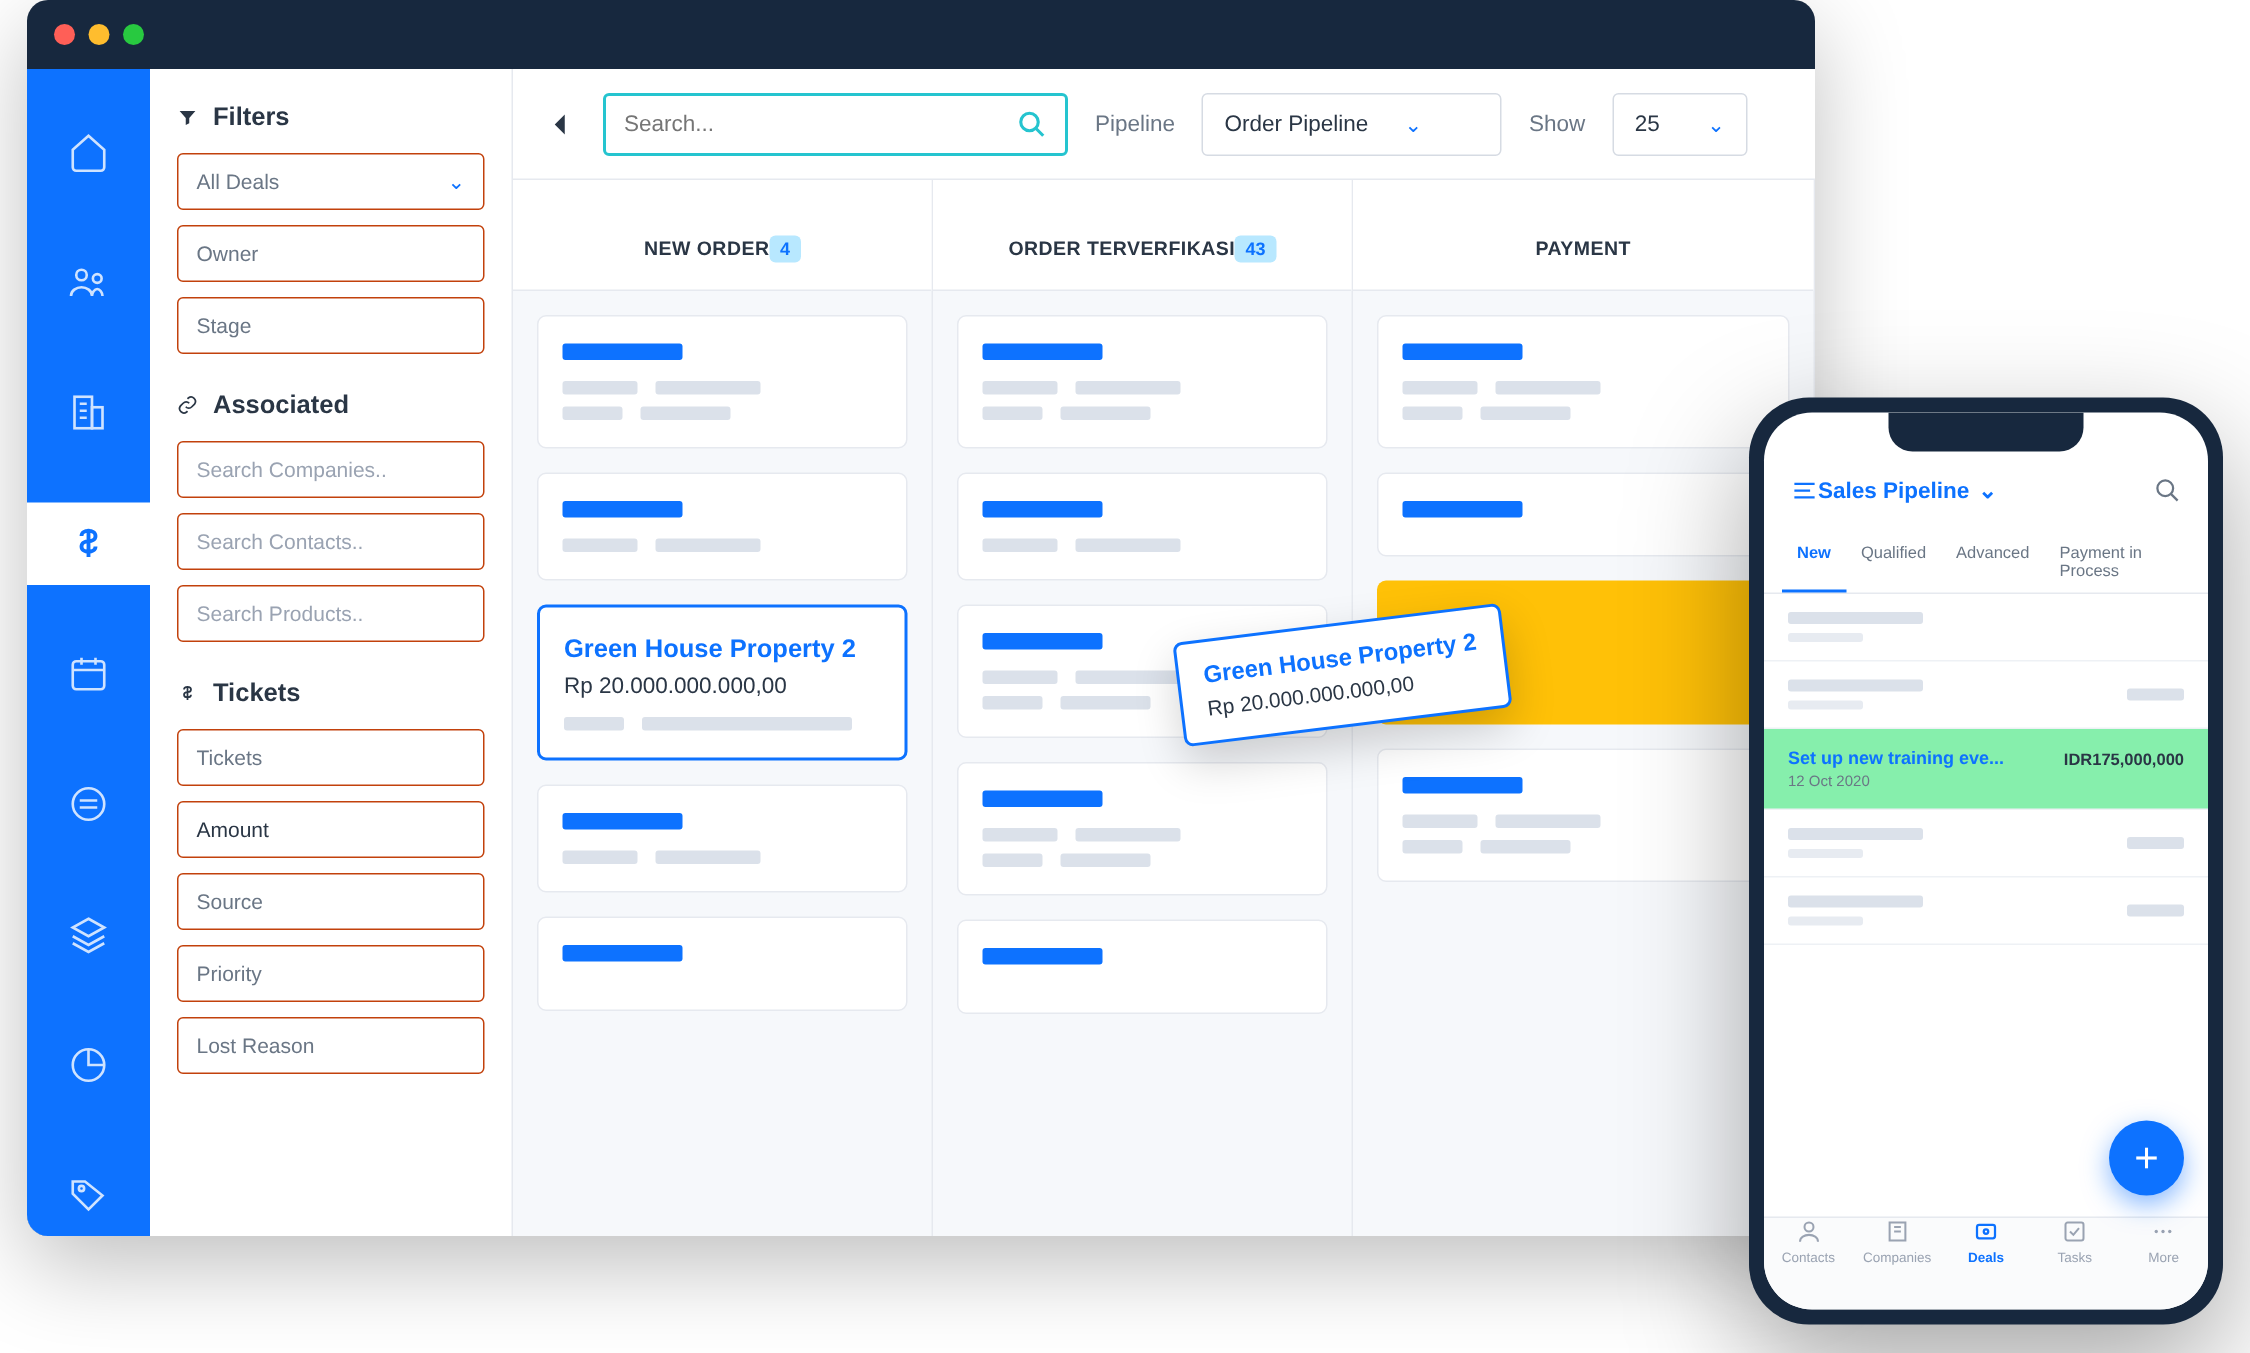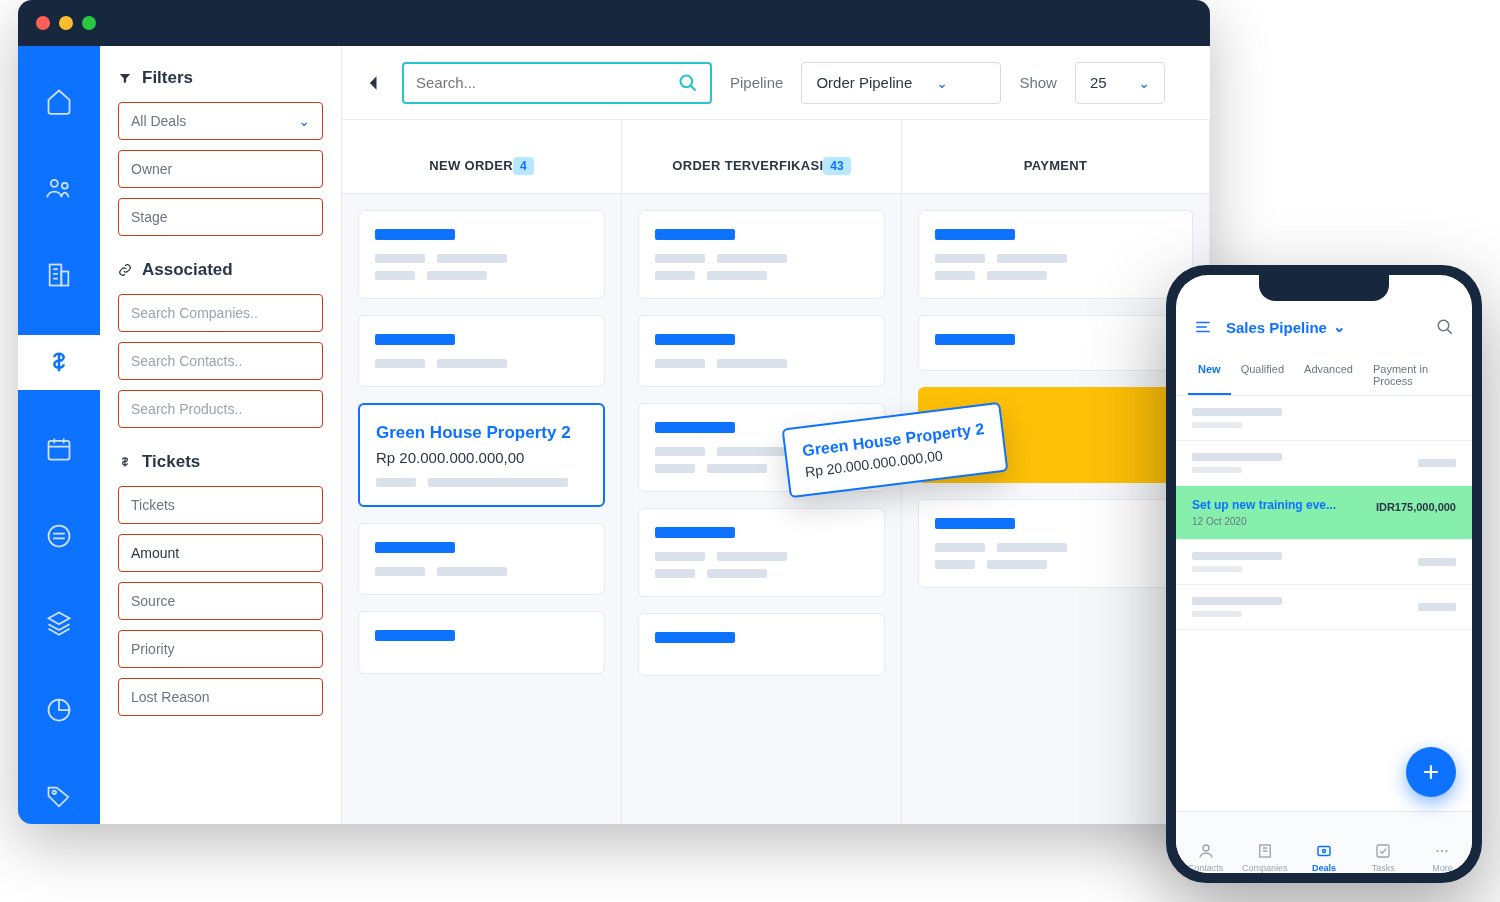--- a/index.html
+++ b/index.html
@@ -62,38 +62,38 @@
 
 .floating-card { position:absolute; left:767px; top:415px; width:220px; background:#fff; border:2px solid #0d72ff; border-radius:6px; padding:14px 16px; transform:rotate(-7deg); box-shadow:0 12px 30px rgba(0,0,0,.18); }
 .floating-card .t1 { font-size:16px; font-weight:700; color:#0d72ff; }
 .floating-card .t2 { font-size:14px; color:#2a3645; margin-top:4px; }
 
 
 .phone { position:absolute; right:18px; top:265px; width:316px; height:618px; background:#17283e; border-radius:40px; padding:10px; box-shadow:0 30px 80px rgba(0,0,0,.35); }
 .phone-screen { width:100%; height:100%; background:#fff; border-radius:32px; overflow:hidden; position:relative; display:flex; flex-direction:column; }
 .notch { position:absolute; top:0; left:50%; transform:translateX(-50%); width:130px; height:26px; background:#17283e; border-radius:0 0 16px 16px; }
 .p-header { height:56px; display:flex; align-items:center; justify-content:space-between; padding:0 18px; margin-top:24px; }
-.p-header-l { display:flex; align-items:center; gap:14px; }
+.p-header-l { display:flex; align-items:center; }
 .p-title { color:#0d72ff; font-size:15px; font-weight:600; display:flex; align-items:center; gap:6px; }
 .p-tabs { display:flex; border-bottom:1px solid #e6e9ef; padding:0 12px; font-size:11px; }
 .p-tab { padding:8px 10px; color:#6a7685; }
 .p-tab.active { color:#0d72ff; border-bottom:2px solid #0d72ff; font-weight:600; }
 .p-meta { display:flex; justify-content:space-between; align-items:center; padding:10px 16px; font-size:11px; color:#6a7685; border-bottom:1px solid #e6e9ef; }
 .p-list { flex:1; overflow:hidden; }
 .p-row { padding:12px 16px; border-bottom:1px solid #eef1f5; }
 .p-row .g1 { width:90px; height:8px; background:#dbe1ea; border-radius:2px; margin-bottom:6px; }
 .p-row .g2 { width:50px; height:6px; background:#e7ebf1; border-radius:2px; }
 .p-row .r { float:right; width:38px; height:8px; background:#dbe1ea; border-radius:2px; margin-top:-14px; }
 .p-row.active { background:#86efac; }
 .p-row.active .t { font-size:12px; font-weight:700; color:#0d72ff; }
 .p-row.active .d { font-size:10px; color:#6a7685; margin-top:4px; }
 .p-row.active .amt { float:right; font-size:11px; color:#2a3645; font-weight:600; margin-top:-26px; }
 .fab { position:absolute; right:16px; bottom:76px; width:50px; height:50px; background:#0d72ff; border-radius:50%; display:flex; align-items:center; justify-content:center; color:#fff; font-size:28px; box-shadow:0 6px 18px rgba(13,114,255,.5); }
 .p-nav { height:62px; border-top:1px solid #e6e9ef; display:flex; background:#fafbfc; }
-.p-nav-item { flex:1; display:flex; flex-direction:column; align-items:center; justify-content:flex-end; gap:3px; font-size:9px; color:#9aa3b2; }
+.p-nav-item { flex:1; display:flex; flex-direction:column; align-items:center; justify-content:flex-start; gap:3px; font-size:9px; color:#9aa3b2; }
 .p-nav-item.active { color:#0d72ff; font-weight:700; }
 .p-nav-item svg { width:18px; height:18px; }
 </style>
 </head>
 <body>
 
 <div class="browser-frame">
   <div class="traffic-lights">
     <span class="tl-red"></span>
     <span class="tl-yellow"></span>

